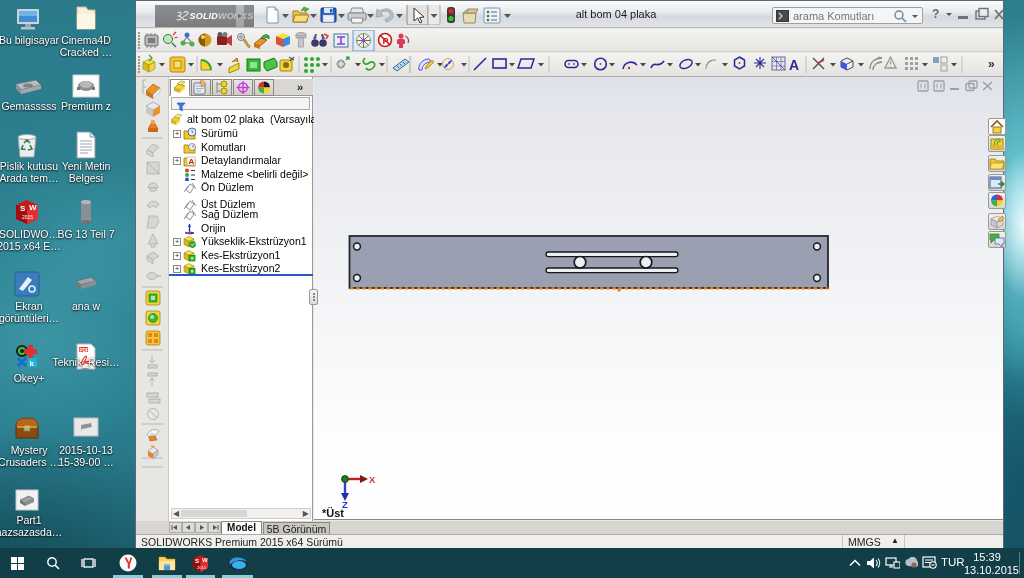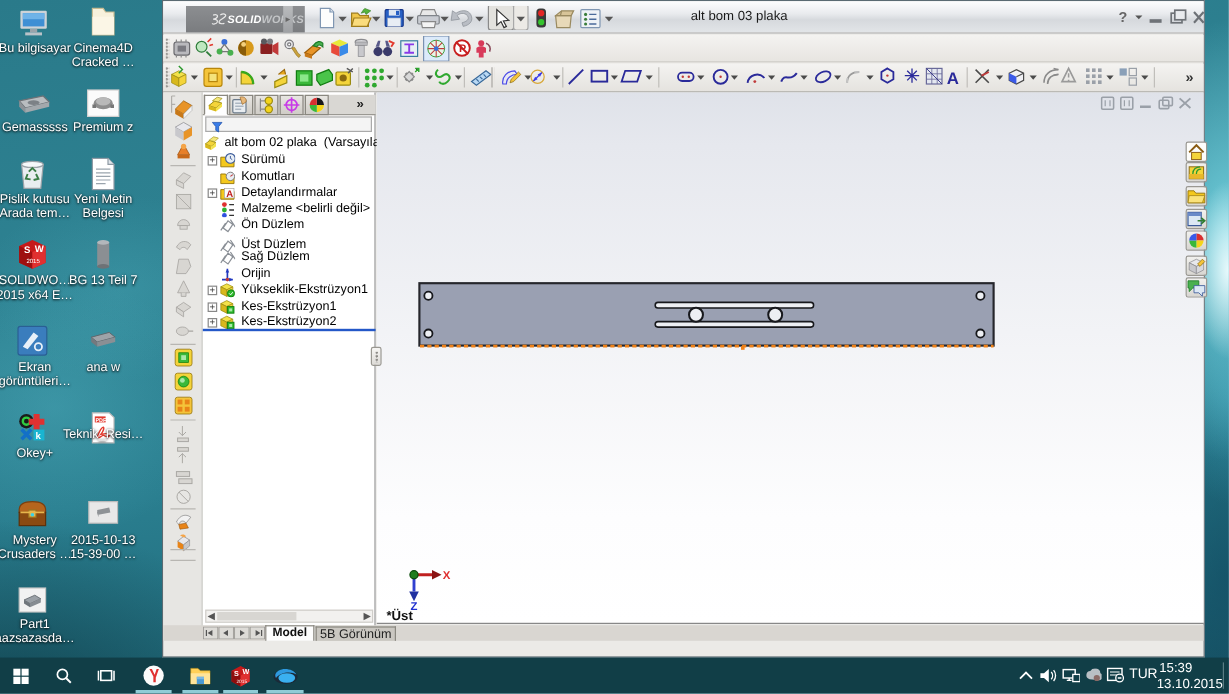--- a/index.html
+++ b/index.html
@@ -237,21 +237,33 @@
       <path d="M199 8 L204 4 L214 4 L212 8 Z" fill="#d8c498" stroke="#9a8a60"></path>
       <path d="M204 4 L203 8" stroke="#9a8a60"></path>
 
       <rect x="220" y="3" width="16" height="15" rx="1" fill="#eef2f6" stroke="#7f96b2"></rect>
       <circle cx="224" cy="7" r="1.3" fill="#3a7d3a"></circle>
         <circle cx="224" cy="11" r="1.3" fill="#3a7d3a"></circle>
         <circle cx="224" cy="15" r="1.3" fill="#3a7d3a"></circle>
       <path d="M227 7 h6 M227 11 h6 M227 15 h6" stroke="#4a6a9a" stroke-width="1.2"></path>
       <path d="M240 9 h7 l-3.5 4 z" fill="#555"></path>
     </svg>
-    <div id="title">alt bom 03 plaka</div>
+    <div id="title">alt bom 04 plaka</div>
+    <div id="search">
+      <svg class="ab" style="left:3px;top:2px" width="13" height="12" viewBox="0 0 13 12">
+          <rect width="13" height="12" rx="1" fill="#4a4a4a" stroke="#222"></rect>
+          <path d="M3 3 l3 3 l-3 3" stroke="#cfd8dc" stroke-width="1.2" fill="none"></path>
+        </svg>
+      <span class="ab" style="left:20px;top:2px;font-size:11px;color:#777">arama Komutları</span>
+      <svg class="ab" style="left:120px;top:1px" width="14" height="14" viewBox="0 0 14 14">
+          <circle cx="6" cy="6" r="4" fill="none" stroke="#6a87a8" stroke-width="1.4"></circle>
+          <path d="M9 9 L13 13" stroke="#6a87a8" stroke-width="1.6"></path>
+        </svg>
+      <span class="ab dd" style="left:139px;top:7px"></span>
+    </div>
     <div id="winbtns">
       <span class="ab" style="left:796px;top:6px;font-size:12px;font-weight:bold;color:#666">?</span>
       <span class="ab dd" style="left:810px;top:12px"></span>
       <svg class="ab" style="left:821px;top:6px" width="48" height="14" viewBox="0 0 48 14">
         <rect x="1" y="9" width="10" height="3" fill="#6e7277"></rect>
         <rect x="19" y="4" width="9" height="8" fill="none" stroke="#6e7277" stroke-width="1.4"></rect>
         <rect x="22" y="1.5" width="9" height="8" fill="#e9ebee" stroke="#6e7277" stroke-width="1.4"></rect>
         <path d="M38 3 L46 12 M46 3 L38 12" stroke="#6e7277" stroke-width="1.8"></path>
       </svg>
     </div>
@@ -856,20 +868,27 @@
       <g fill="#555">
           <path d="M4 5.5 l4 -2.5 v5 Z M3.5 3 v5 h-1 v-5 Z"></path>
           <path d="M17 5.5 l4 -2.5 v5 Z"></path>
           <path d="M35 5.5 l-4 -2.5 v5 Z"></path>
           <path d="M48 5.5 l-4 -2.5 v5 Z M48.5 3 v5 h1 v-5 Z"></path>
         </g>
     </svg>
     <div class="ab" style="left:85px;top:0;width:41px;height:13px;background:#fdfdfd;border:1px solid #8a8880;border-bottom:none;font-size:10px;font-weight:bold;text-align:center;color:#111">Model</div>
     <div class="ab" style="left:127px;top:1px;width:67px;height:12px;background:#cac7c1;border:1px solid #8a8880;border-bottom:none;font-size:10.5px;text-align:center;color:#222">5B Görünüm</div>
   </div>
+  <div id="statusbar">
+      <span style="position:absolute;left:5px;top:1px">SOLIDWORKS Premium 2015 x64 Sürümü</span>
+    <span style="position:absolute;left:706px;top:0;width:1px;height:14px;background:#c8c6c2"></span>
+    <span style="position:absolute;left:712px;top:1px">MMGS</span>
+    <span style="position:absolute;left:755px;top:1px;font-size:8px">▲</span>
+    <span style="position:absolute;left:768px;top:0;width:1px;height:14px;background:#c8c6c2"></span>
+  </div>
 </div>
 
 <div id="taskbar">
 
   <svg class="ab" style="left:11px;top:9px" width="13" height="13" viewBox="0 0 13 13">
       <g fill="#fff">
         <rect x="0" y="0" width="6" height="6"></rect>
         <rect x="7" y="0" width="6" height="6"></rect>
         <rect x="0" y="7" width="6" height="6"></rect>
         <rect x="7" y="7" width="6" height="6"></rect>
@@ -934,16 +953,16 @@
       <path d="M4 9 a3.5 3.5 0 0 1 .6-6.9 A4.5 4.5 0 0 1 13 4 a3 3 0 0 1 -1 5.8 Z" fill="#b9bfc4"></path>
       <circle cx="10" cy="8" r="2.6" fill="#8a6a66"></circle>
     </svg>
   <svg class="ab" style="left:922px;top:8px" width="15" height="14" viewBox="0 0 15 14">
       <rect x="1" y="1" width="12" height="10" fill="none" stroke="#fff" stroke-width="1.2"></rect>
       <path d="M3 4 h8 M3 6.5 h8" stroke="#fff" stroke-width="1"></path>
       <circle cx="11" cy="9" r="3.2" fill="#113e47" stroke="#fff" stroke-width="1.1"></circle>
       <path d="M9.5 9 h3" stroke="#fff" stroke-width="1.1"></path>
     </svg>
   <span class="ab" style="left:941px;top:8px;color:#fff;font-size:11.5px">TUR</span>
-  <div class="ab" style="left:966px;top:3px;width:42px;color:#fff;font-size:11px">15:39</div>
+  <div class="ab" style="left:966px;top:3px;width:42px;text-align:center;color:#fff;font-size:11px">15:39</div>
   <div class="ab" style="left:963px;top:16px;width:56px;text-align:right;color:#fff;font-size:11px">13.10.2015</div>
   <div class="ab" style="left:1019px;top:4px;width:1px;height:22px;background:#5a7d84"></div>
 </div>
 
 </body></html>

